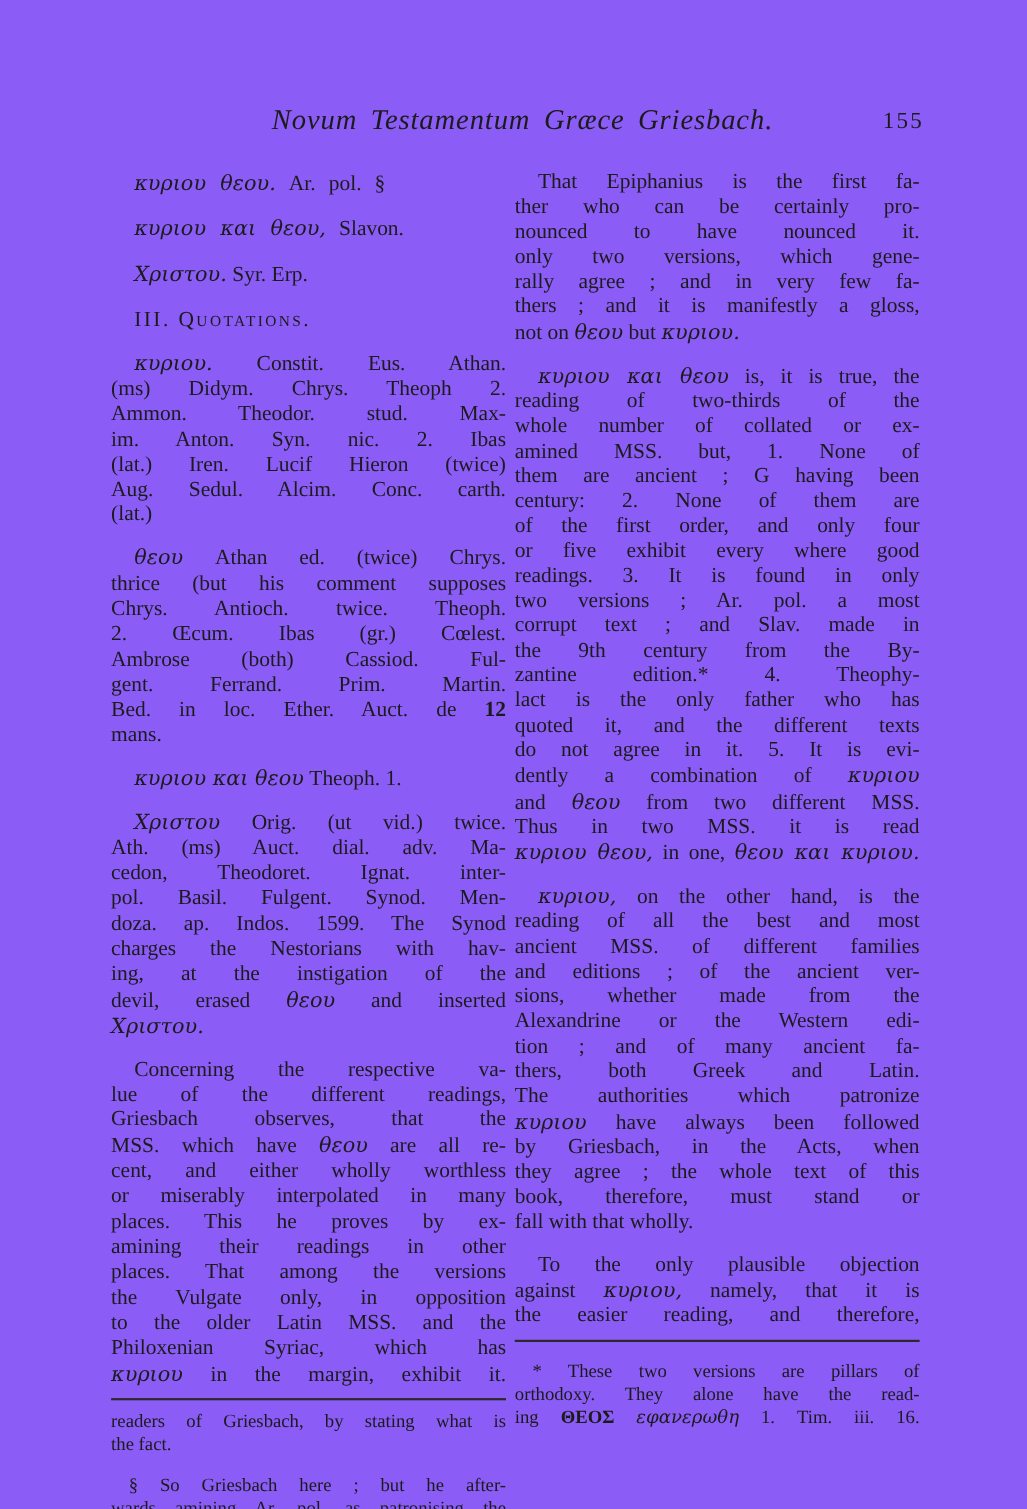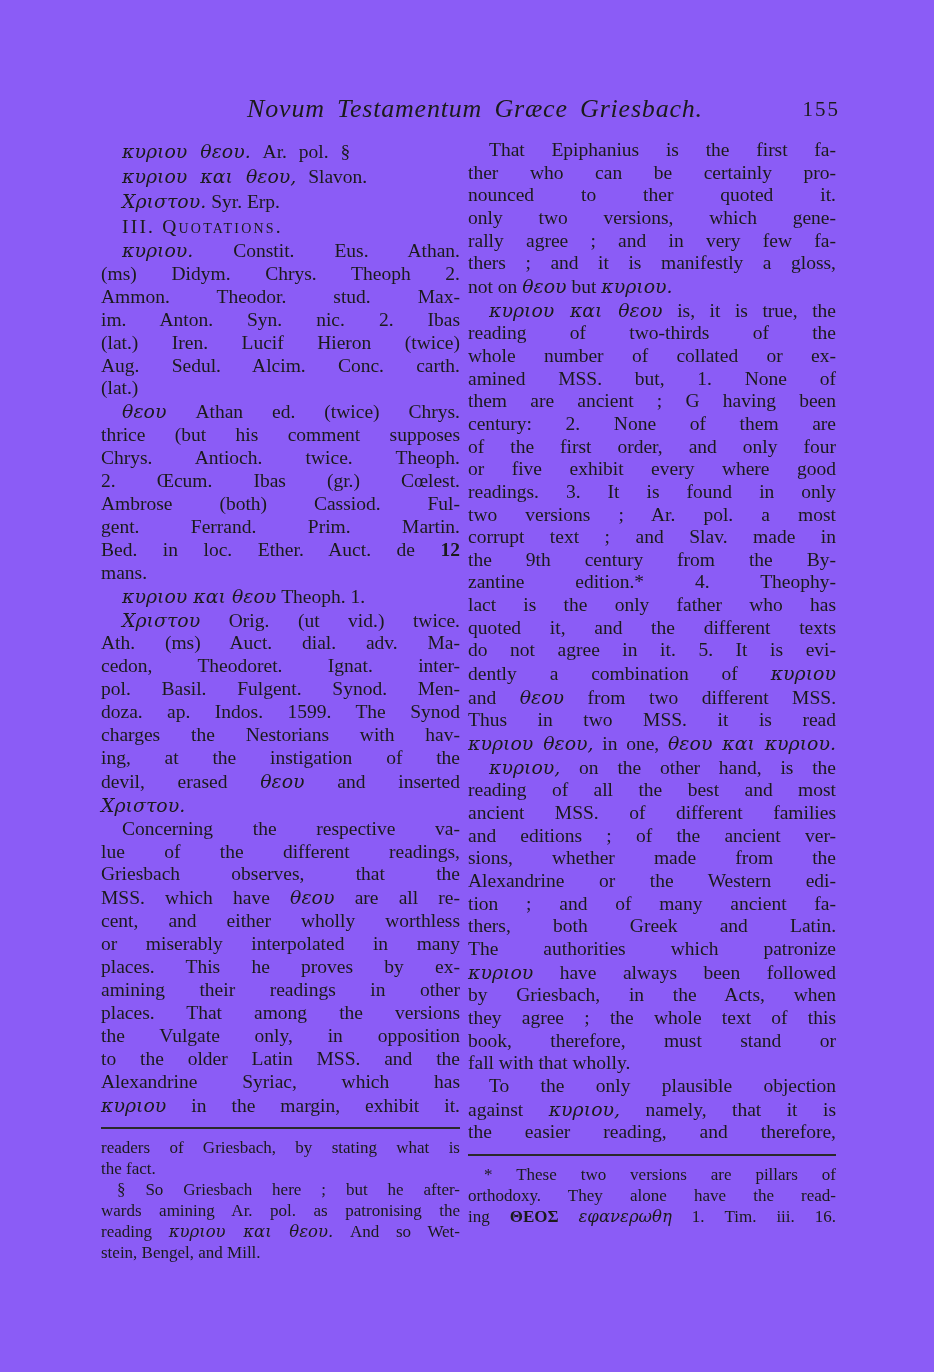--- a/index.html
+++ b/index.html
@@ -30,21 +30,21 @@
 
   .block { margin:0; }
   .line {
     text-align:justify;
     text-align-last:justify;
   }
   .left  .line { line-height:22.9px; }
   .right .line { line-height:22.65px; }
   .left .entries .line { line-height:25px; }
   .line.noj { text-align-last:left; }
-  .line.indent { text-indent:21px; }
+  .line.indent { text-indent:21px;margin-top:16px; }
   .sc  { font-variant:small-caps; letter-spacing:2.2px; }
   .gap { word-spacing:7px; }
   .b   { font-weight:700;margin-top:16px; }
   .greek {
     font-family:"DejaVu Serif", serif;
     font-style:italic;
     font-size:0.97em;
   }
   .rule {
     border:0; border-top:2px solid #2a2a2a;
@@ -106,39 +106,39 @@
         <div class="line"><span class="latin">lue of the different readings,</span></div>
         <div class="line"><span class="latin">Griesbach observes, that the</span></div>
         <div class="line"><span class="latin">MSS. which have </span><span class="greek">θεου</span><span class="latin"> are all re-</span></div>
         <div class="line"><span class="latin">cent, and either wholly worthless</span></div>
         <div class="line"><span class="latin">or miserably interpolated in many</span></div>
         <div class="line"><span class="latin">places. This he proves by ex-</span></div>
         <div class="line"><span class="latin">amining their readings in other</span></div>
         <div class="line"><span class="latin">places. That among the versions</span></div>
         <div class="line"><span class="latin">the Vulgate only, in opposition</span></div>
         <div class="line"><span class="latin">to the older Latin MSS. and the</span></div>
-        <div class="line"><span class="latin">Alexandrine Syriac, which has</span></div>
+        <div class="line"><span class="latin">Philoxenian Syriac, which has</span></div>
         <div class="line"><span class="greek">κυριου</span><span class="latin"> in the margin, exhibit it.</span></div>
       </div>
       <div class="rule"></div>
       <div class="block footnote">
         <div class="line"><span class="latin">readers of Griesbach, by stating what is</span></div>
         <div class="line noj"><span class="latin">the fact.</span></div>
         <div class="line indent"><span class="latin">§ So Griesbach here ; but he after-</span></div>
         <div class="line"><span class="latin">wards amining Ar. pol. as patronising the</span></div>
         <div class="line"><span class="latin">reading </span><span class="greek">κυριου και θεου.</span><span class="latin"> And so Wet-</span></div>
         <div class="line noj"><span class="latin">stein, Bengel, and Mill.</span></div>
       </div>
     </div>
 
   <div class="column right">
       <div class="block para">
         <div class="line indent"><span class="latin">That Epiphanius is the first fa-</span></div>
         <div class="line"><span class="latin">ther who can be certainly pro-</span></div>
-        <div class="line"><span class="latin">nounced to ther quoted it.</span></div>
+        <div class="line"><span class="latin">nounced to have nounced it.</span></div>
         <div class="line"><span class="latin">only two versions, which gene-</span></div>
         <div class="line"><span class="latin">rally agree ; and in very few fa-</span></div>
         <div class="line"><span class="latin">thers ; and it is manifestly a gloss,</span></div>
         <div class="line noj"><span class="latin">not on </span><span class="greek">θεου</span><span class="latin"> but </span><span class="greek">κυριου.</span></div>
       </div>
       <div class="block para">
         <div class="line indent"><span class="greek">κυριου και θεου</span><span class="latin"> is, it is true, the</span></div>
         <div class="line"><span class="latin">reading of two-thirds of the</span></div>
         <div class="line"><span class="latin">whole number of collated or ex-</span></div>
         <div class="line"><span class="latin">amined MSS. but, 1. None of</span></div>

